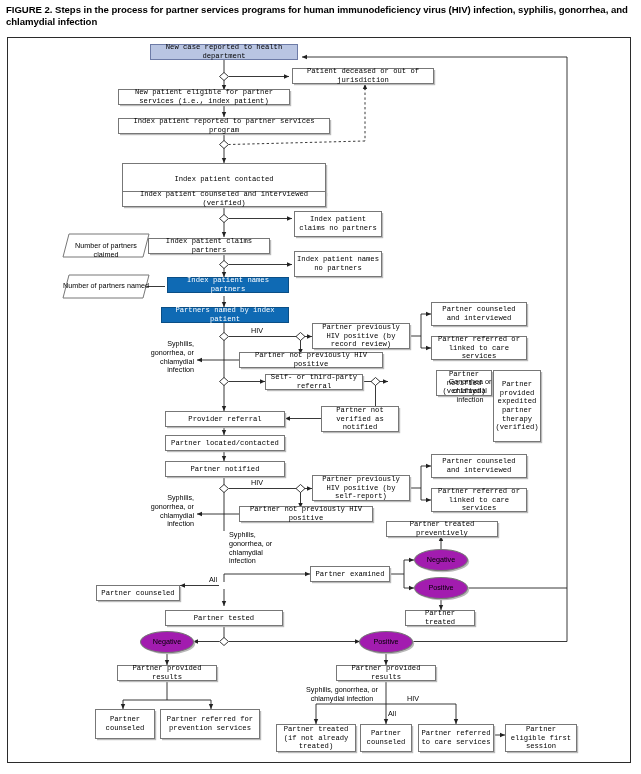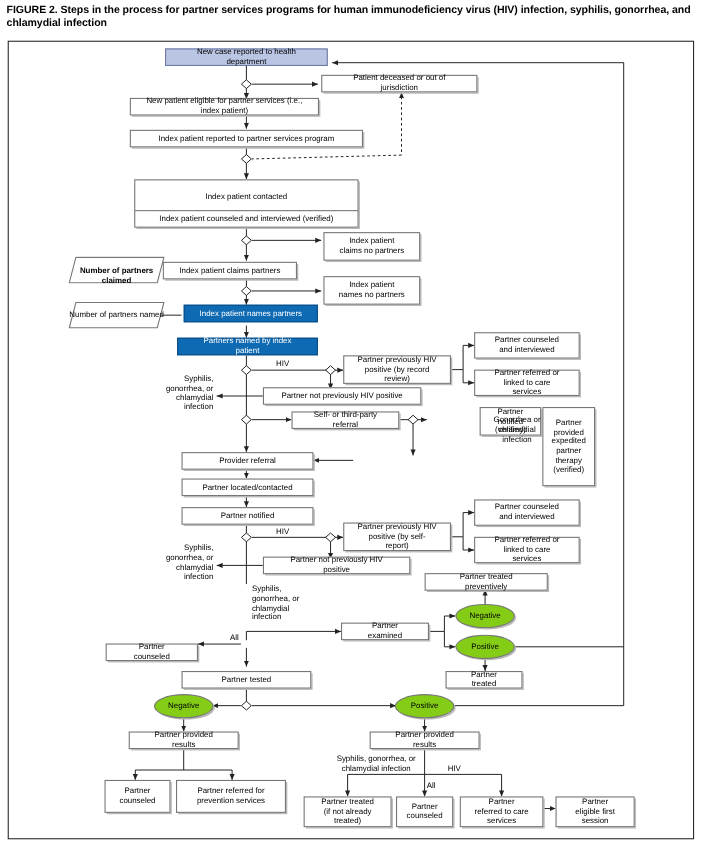--- a/index.html
+++ b/index.html
@@ -11,33 +11,33 @@
     font-size:9.6px;font-weight:bold;line-height:12.4px;letter-spacing:-0.05px;}
 
   #frame{position:absolute;left:7px;top:37px;width:624px;height:726px;
     border:1.4px solid #2b2b2b;background:#fff;box-sizing:border-box;}
 
   #svg-layer{position:absolute;left:0;top:0;width:641px;height:774px;pointer-events:none;}
 
   .node{position:absolute;box-sizing:border-box;display:flex;align-items:center;
     justify-content:center;text-align:center;font-size:7.2px;line-height:8.6px;
     background:#fff;border:1px solid #777;
-    box-shadow:1.6px 1.6px 0 -0.4px #b9b9b9;padding:1px 12px;}
+    box-shadow:1.6px 1.6px 0 -0.4px #b9b9b9;padding:1px 2px;font-family:Liberation Mono, monospace;}
 
   .node.blue{background:#0f6ab4;border:1px solid #0a4e85;color:#fff;box-shadow:none;}
   .node.lblue{background:#b9c5e2;border:1px solid #6d7ba6;color:#000;box-shadow:none;}
 
   .para{position:absolute;box-sizing:border-box;font-size:7.2px;line-height:8.6px;}
   .para .inner{position:absolute;inset:0;display:flex;align-items:center;
     justify-content:center;text-align:center;}
   .para svg{position:absolute;left:0;top:0;}
 
   .ell{position:absolute;box-sizing:border-box;display:flex;align-items:center;
     justify-content:center;text-align:center;font-size:7.2px;line-height:8.6px;
-    border:1px solid #777;border-radius:50%;background:#84cc16;
+    border:1px solid #777;border-radius:50%;background:#a21caf;
     box-shadow:1.6px 1.6px 0 -0.4px #b9b9b9;}
 
   .lbl{position:absolute;font-size:7.2px;line-height:8.8px;text-align:center;}
   .lbl.lft{text-align:right;}
   .lbl.l{text-align:left;}
 </style>
 </head>
 <body>
 
 <div id="page">
@@ -174,20 +174,21 @@
   <div class="node" style="left:431px;top:336px;width:96px;height:24px;">Partner referred or linked to care services</div>
 
   <div class="node" style="left:239px;top:352px;width:144px;height:16px;">Partner not previously HIV positive</div>
 
   <div class="node" style="left:265px;top:374px;width:98px;height:16px;">Self- or third-party referral</div>
 
   <div class="node" style="left:388px;top:370px;width:56px;height:26px;margin-left:48px;">Partner notified (verified)</div>
 
   <div class="node" style="left:493px;top:370px;width:48px;height:72px;">Partner provided expedited partner therapy (verified)</div>
 
+  <div class="node" style="left:321px;top:406px;width:78px;height:26px;">Partner not verified as notified</div>
 
   <div class="node" style="left:165px;top:411px;width:120px;height:16px;">Provider referral</div>
 
   <div class="node" style="left:165px;top:435px;width:120px;height:16px;">Partner located/contacted</div>
 
   <div class="node" style="left:165px;top:461px;width:120px;height:16px;">Partner notified</div>
 
   <div class="node" style="left:312px;top:475px;width:98px;height:26px;">Partner previously HIV positive (by self-report)</div>
 
   <div class="node" style="left:431px;top:454px;width:96px;height:24px;">Partner counseled and interviewed</div>
@@ -223,21 +224,21 @@
   <div class="node" style="left:160px;top:709px;width:100px;height:30px;">Partner referred for prevention services</div>
 
   <div class="node" style="left:276px;top:724px;width:80px;height:28px;">Partner treated (if not already treated)</div>
 
   <div class="node" style="left:360px;top:724px;width:52px;height:28px;">Partner counseled</div>
 
   <div class="node" style="left:418px;top:724px;width:76px;height:28px;">Partner referred to care services</div>
 
   <div class="node" style="left:505px;top:724px;width:72px;height:28px;">Partner eligible first session</div>
 
-  <div class="para" style="left:62px;top:233px;width:88px;height:35px;font-weight:bold;">
+  <div class="para" style="left:62px;top:233px;width:88px;height:35px;">
     <svg width="88" height="25" viewBox="0 0 88 25">
       <polygon points="7,1 87,1 81,24 1,24" fill="#fff" stroke="#777" stroke-width="1"></polygon>
     </svg>
     <div class="inner">Number of partners claimed</div>
   </div>
 
   <div class="para" style="left:62px;top:274px;width:88px;height:25px;">
     <svg width="88" height="25" viewBox="0 0 88 25">
       <polygon points="7,1 87,1 81,24 1,24" fill="#fff" stroke="#777" stroke-width="1"></polygon>
     </svg>

